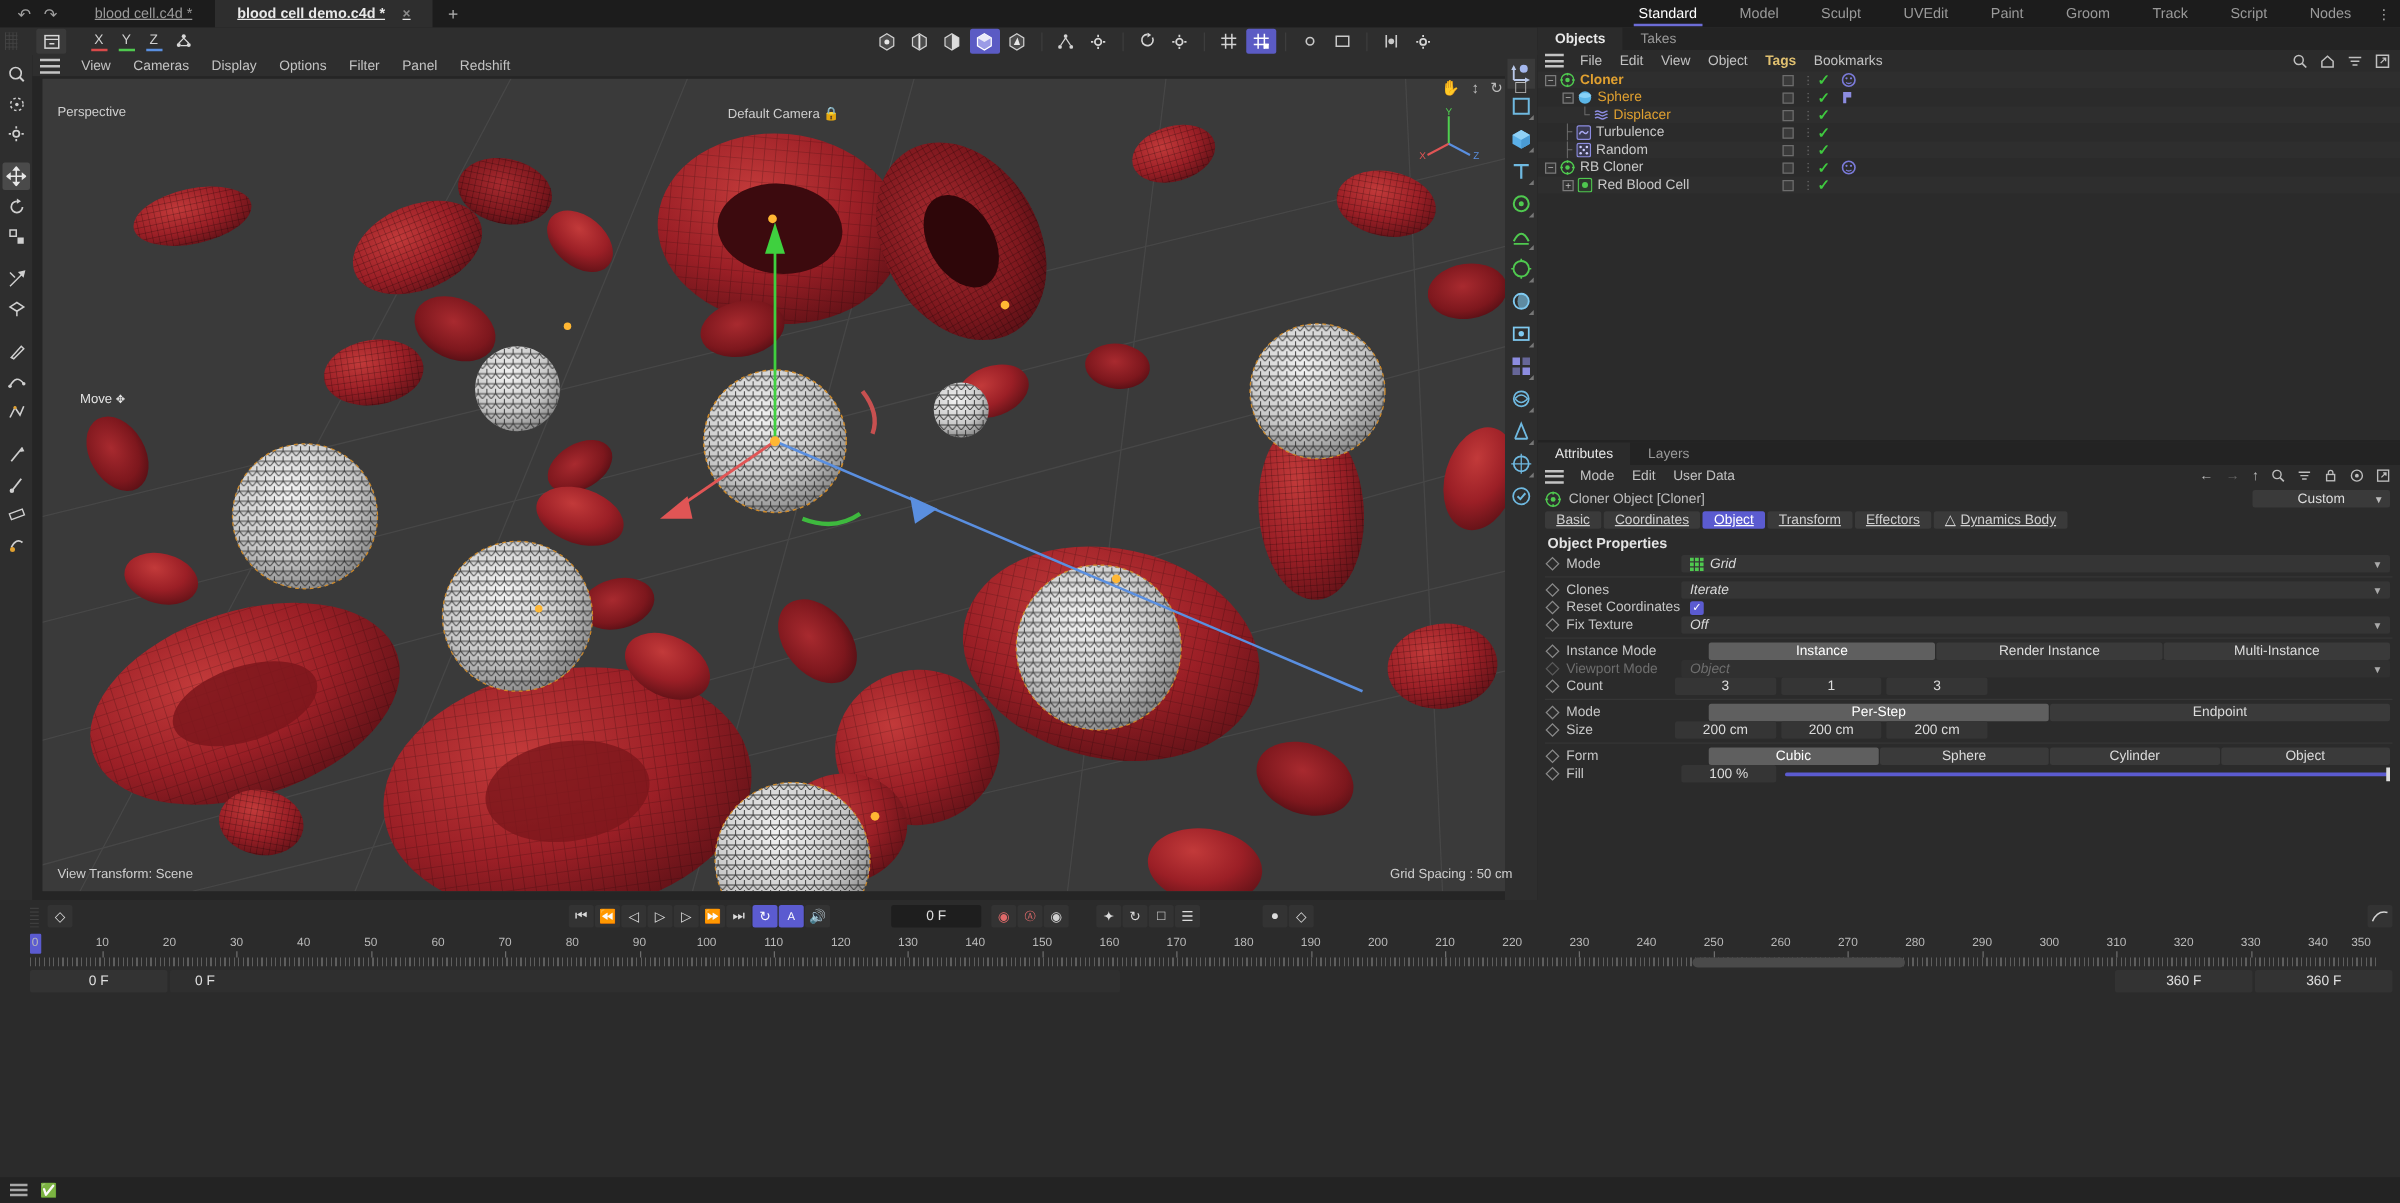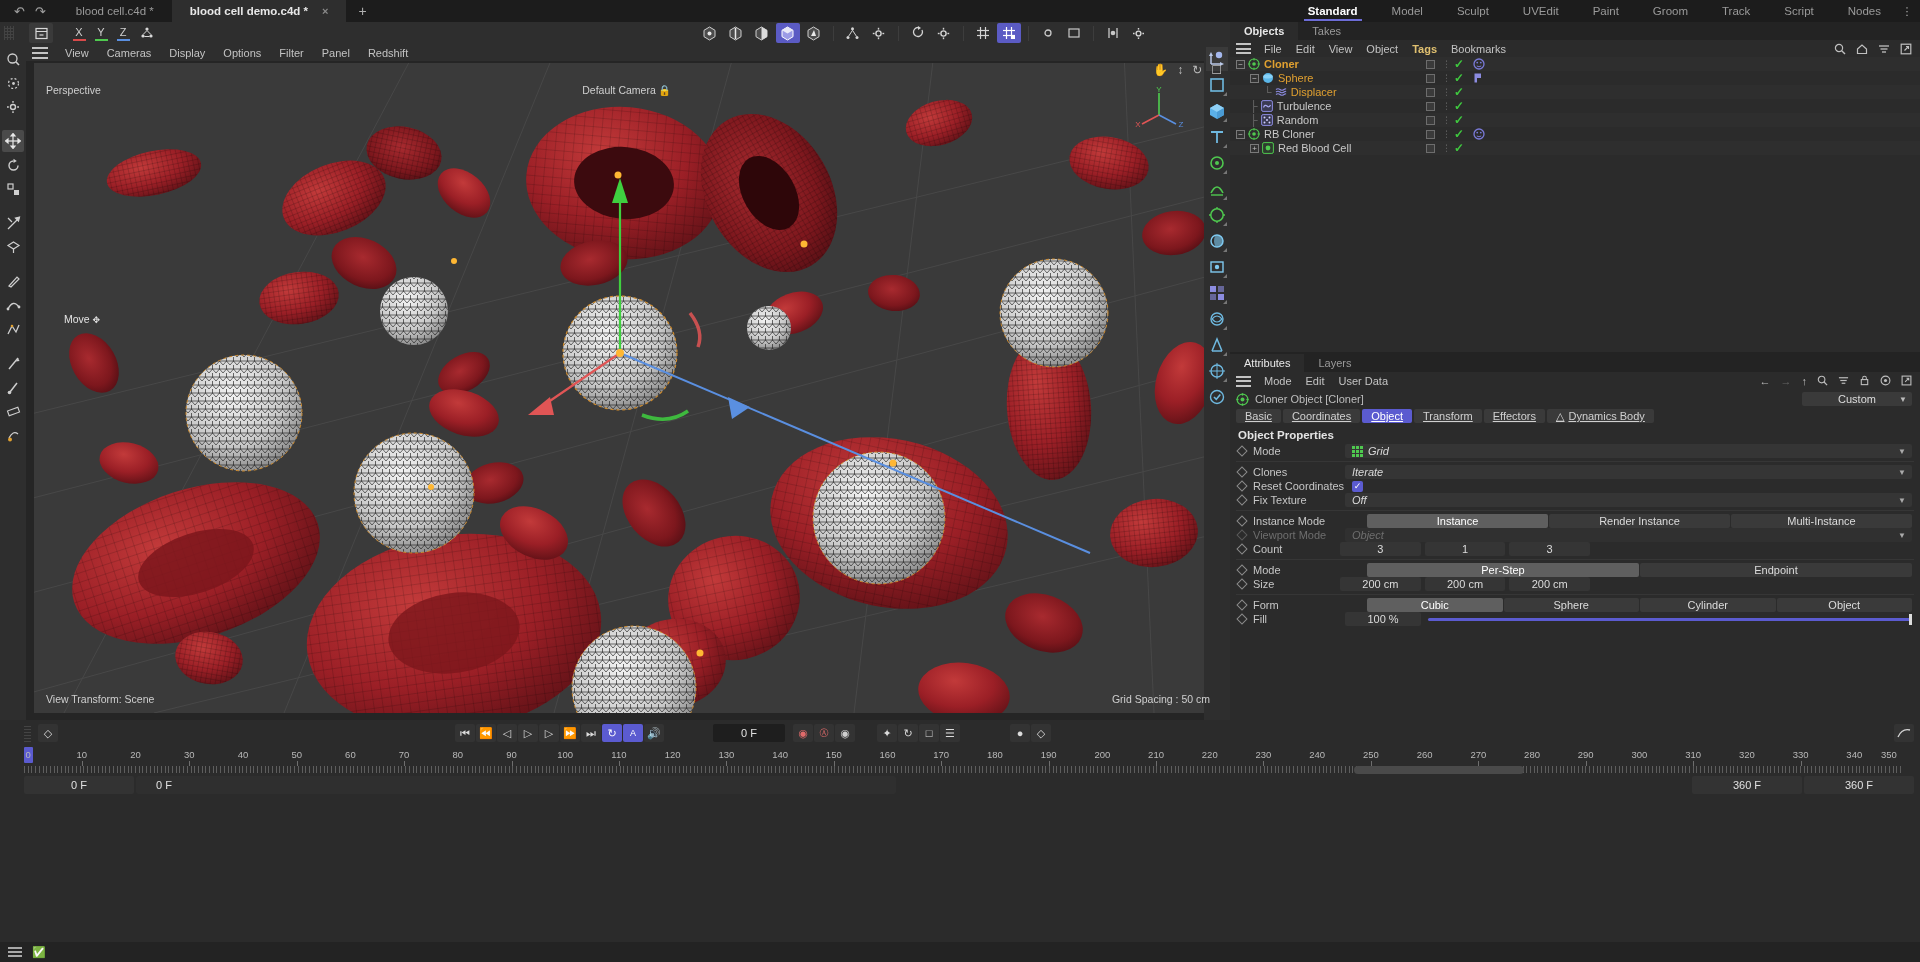--- a/index.html
+++ b/index.html
@@ -11,28 +11,28 @@
     -webkit-font-smoothing:antialiased;
   }
   .app { position:relative; width:1920px; height:962px; background:#232323; }
 
   
   .titlebar { position:absolute; left:0; top:0; width:1920px; height:22px;
     background:#1c1c1c; display:flex; align-items:center; }
   .undo-grp { display:flex; gap:10px; padding:0 12px 0 14px; color:#a0a0a0; font-size:13px; }
   .undo-grp span { cursor:pointer; }
   .doc-tab { height:22px; padding:0 18px; display:flex; align-items:center;
-    font-size:11.5px; color:#9a9a9a; cursor:pointer; }
+    font-size:11.5px; color:#9a9a9a; cursor:pointer;text-decoration:underline; }
   .doc-tab.active { background:#2e2e2e; color:#e8e8e8; font-weight:bold; }
   .doc-tab .x { margin-left:14px; color:#8a8a8a; font-size:11px; }
   .tab-plus { padding:0 12px; color:#b0b0b0; font-size:14px; cursor:pointer; }
   .layouts { margin-left:auto; display:flex; align-items:center; height:22px; padding-right:4px; }
   .layout-item { padding:0 17px; height:22px; line-height:22px; font-size:11.5px;
     color:#9a9a9a; cursor:pointer; position:relative; }
-  .layout-item.active { color:#fff; font-weight:bold; }
+  .layout-item.active { color:#fff; font-weight:normal; }
   .layout-item.active::after { content:""; position:absolute; left:13px; right:13px;
     bottom:1px; height:2px; background:#6c6cd6; }
   .dots-v { width:18px; text-align:center; color:#b0b0b0; letter-spacing:0; cursor:pointer;}
 
   
   .maintoolbar { position:absolute; left:0; top:22px; width:1920px; height:22px;
     background:#2e2e2e; display:flex; align-items:center; }
   .grip { width:10px; height:14px; margin-left:4px;
     background-image:repeating-linear-gradient(0deg,#555 0 1px,transparent 1px 3px),
                      repeating-linear-gradient(90deg,#555 0 1px,transparent 1px 3px);

